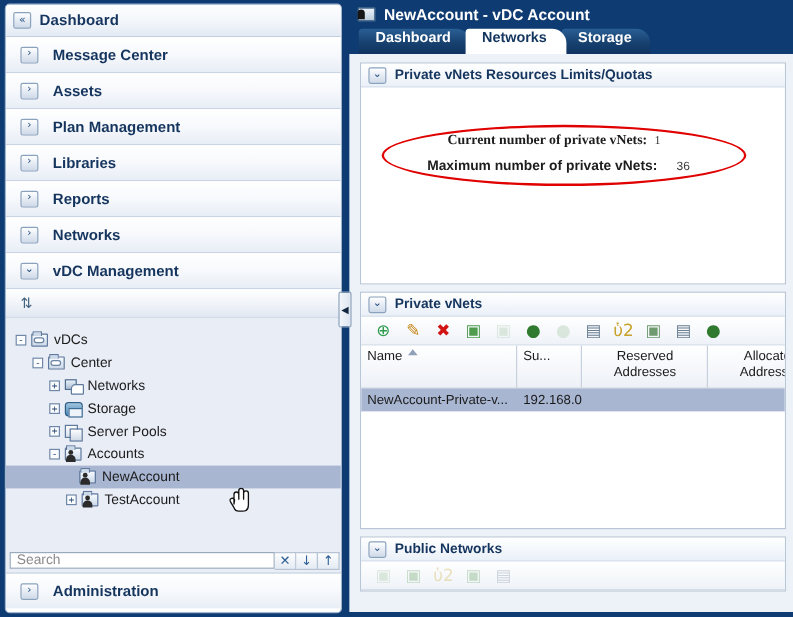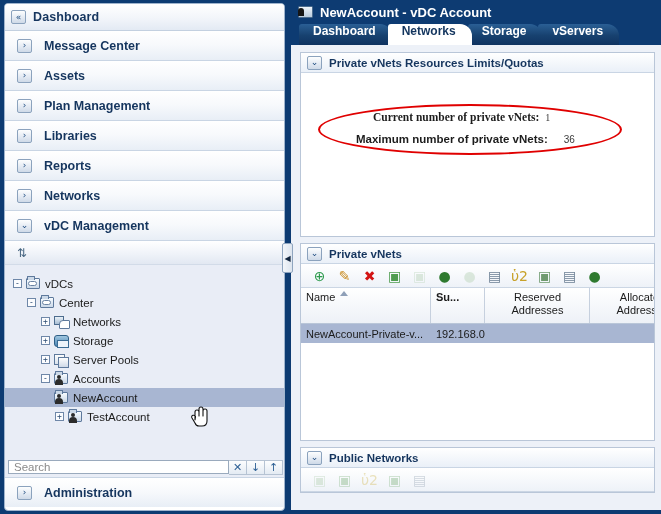--- a/index.html
+++ b/index.html
@@ -417,21 +417,21 @@
             <span class="ico ico-stack"></span>
             <span class="tlabel">Server Pools</span>
           </div>
           <div class="tnode" style="padding-left: 36px; position: absolute; left: 0px; right: 0px; top: 104px;">
             <span class="pm">-</span>
             <span class="ico ico-folder">
               <span class="ico-person"></span>
             </span>
             <span class="tlabel">Accounts</span>
           </div>
-          <div class="tnode sel" style="padding-left: 36px; position: absolute; left: 0px; right: 0px; top: 123px;">
+          <div class="tnode sel" style="padding-left: 48px; position: absolute; left: 0px; right: 0px; top: 123px;">
             <span class="pm blank"></span>
             <span class="ico ico-folder">
               <span class="ico-person"></span>
             </span>
             <span class="tlabel">NewAccount</span>
           </div>
           <div class="tnode" style="padding-left: 50px; position: absolute; left: 0px; right: 0px; top: 142px;">
             <span class="pm">+</span>
             <span class="ico ico-folder">
               <span class="ico-person"></span>
@@ -477,23 +477,20 @@
     <div class="tabs" id="tabs">
         <div class="tab">
           <span>Dashboard</span>
         </div>
         <div class="tab active">
           <span>Networks</span>
         </div>
         <div class="tab">
           <span>Storage</span>
         </div>
-        <div class="tab">
-          <span>vServers</span>
-        </div>
       </div>
 
     <div class="panel-area">
 
       <div class="panel" style="width:355px;height:185px;">
         <div class="panel-head">
           <span class="sq-btn">⌄</span>
           <span class="ptitle">Private vNets Resources Limits/Quotas</span>
         </div>
         <div class="quota-body">
@@ -550,21 +547,21 @@
             </div>
             <div class="tbtn">
               <span style="color: rgb(47, 122, 47); font-size: 14px; line-height: 1; font-family: &quot;DejaVu Sans&quot;, sans-serif; opacity: 1;">●</span>
             </div>
           </div>
         <div class="grid-head" id="vnets-grid-head">
             <div class="gh" style="width: 130px; flex: 0 0 130px;">
               <span style="white-space: pre-line;">Name</span>
               <span class="sortarrow"></span>
             </div>
-            <div class="gh" style="width: 54px; flex: 0 0 54px; font-weight: bold;">
+            <div class="gh" style="width: 54px; flex: 0 0 54px;">
               <span style="white-space: pre-line;">Su...</span>
             </div>
             <div class="gh ctr" style="width: 105px; flex: 0 0 105px;">
               <span style="white-space: pre-line; text-align: center;">Reserved
 Addresses</span>
             </div>
             <div class="gh ctr" style="width: 105px; flex: 0 0 105px;">
               <span style="white-space: pre-line;">Allocated
 Addresses</span>
             </div>

